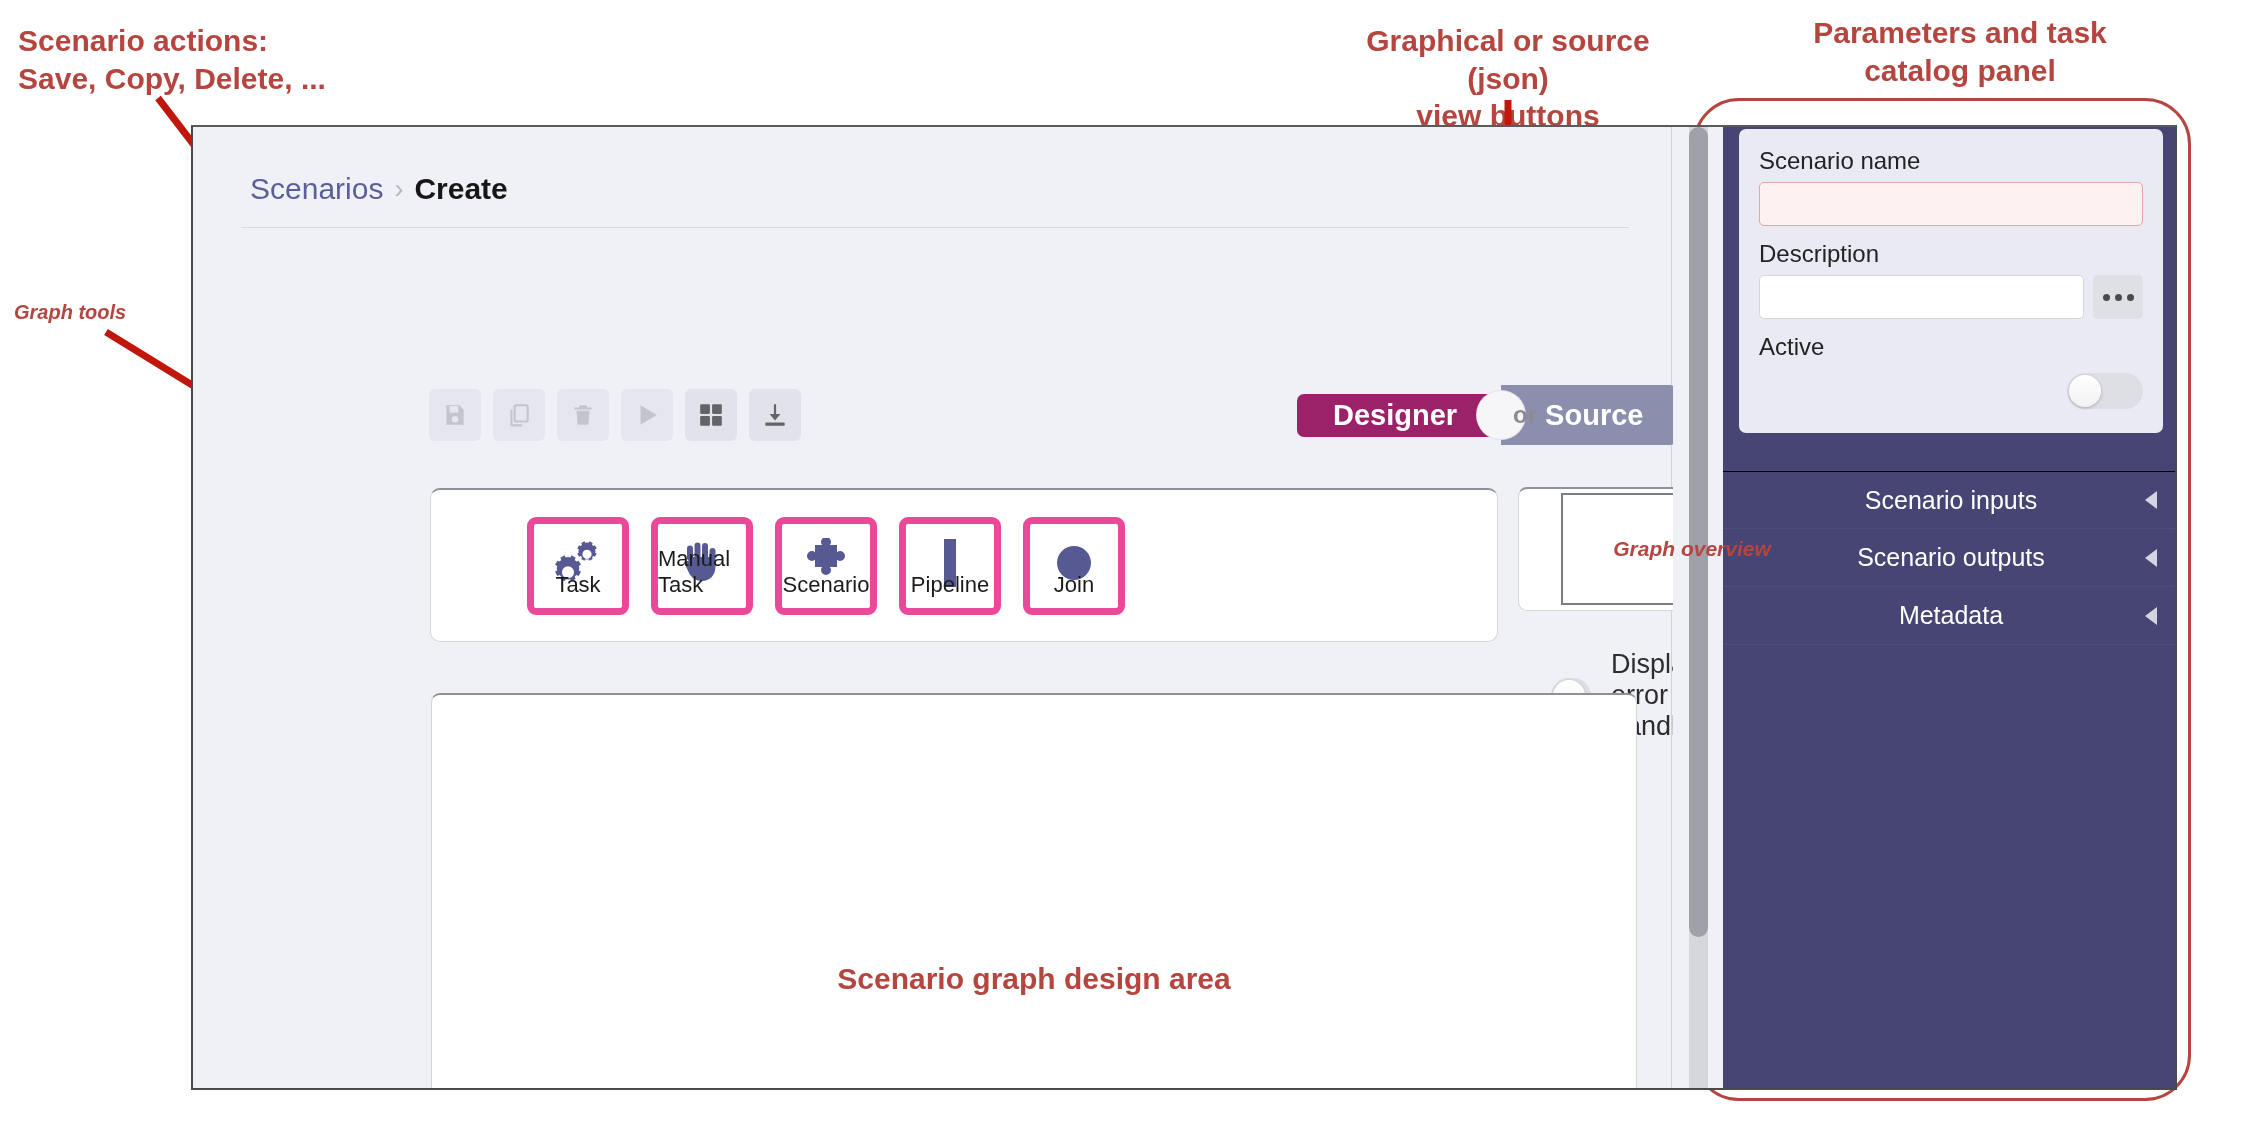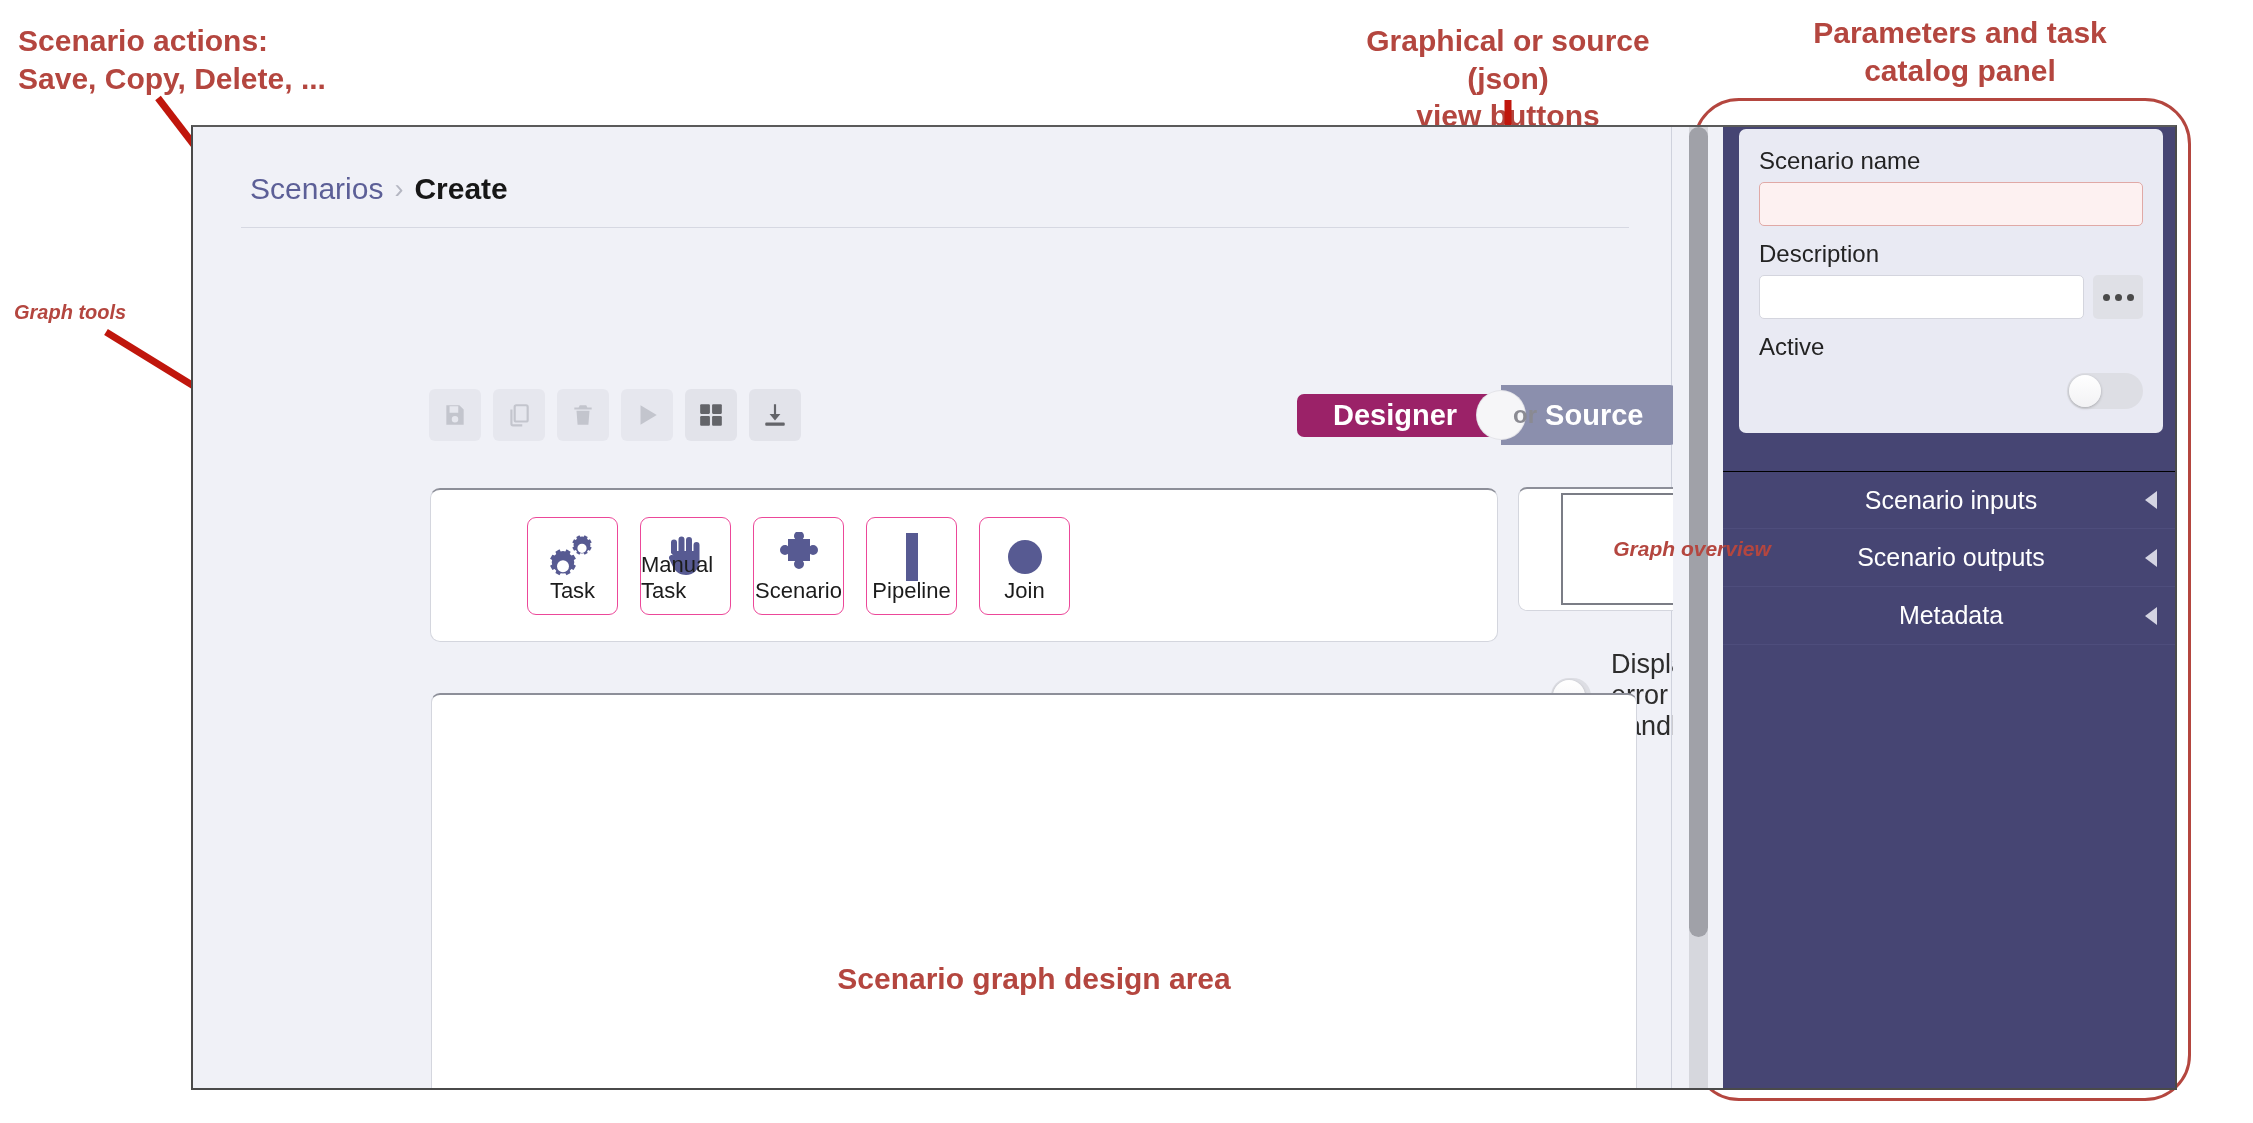--- a/index.html
+++ b/index.html
@@ -85,23 +85,23 @@
     width: 1068px; height: 154px;
     background: #ffffff;
     border: 1px solid #d4d6de;
     border-top: 2px solid #8d8f99;
     border-radius: 10px;
     display: flex; align-items: center;
     padding-left: 96px;
     gap: 22px;
   }
   .node-card {
-    width: 91px; height: 98px;
+    width: 102px; height: 98px;
     background: #ffffff;
-    border: 1px solid #ec4899;
+    border: 7px solid #ec4899;
     border-radius: 9px;
     display: flex; flex-direction: column;
     align-items: center; justify-content: flex-end;
     padding-bottom: 10px;
     position: relative;
   }
   .node-glyph {
     position: absolute;
     top: 12px; left: 0; right: 0;
     height: 54px;

